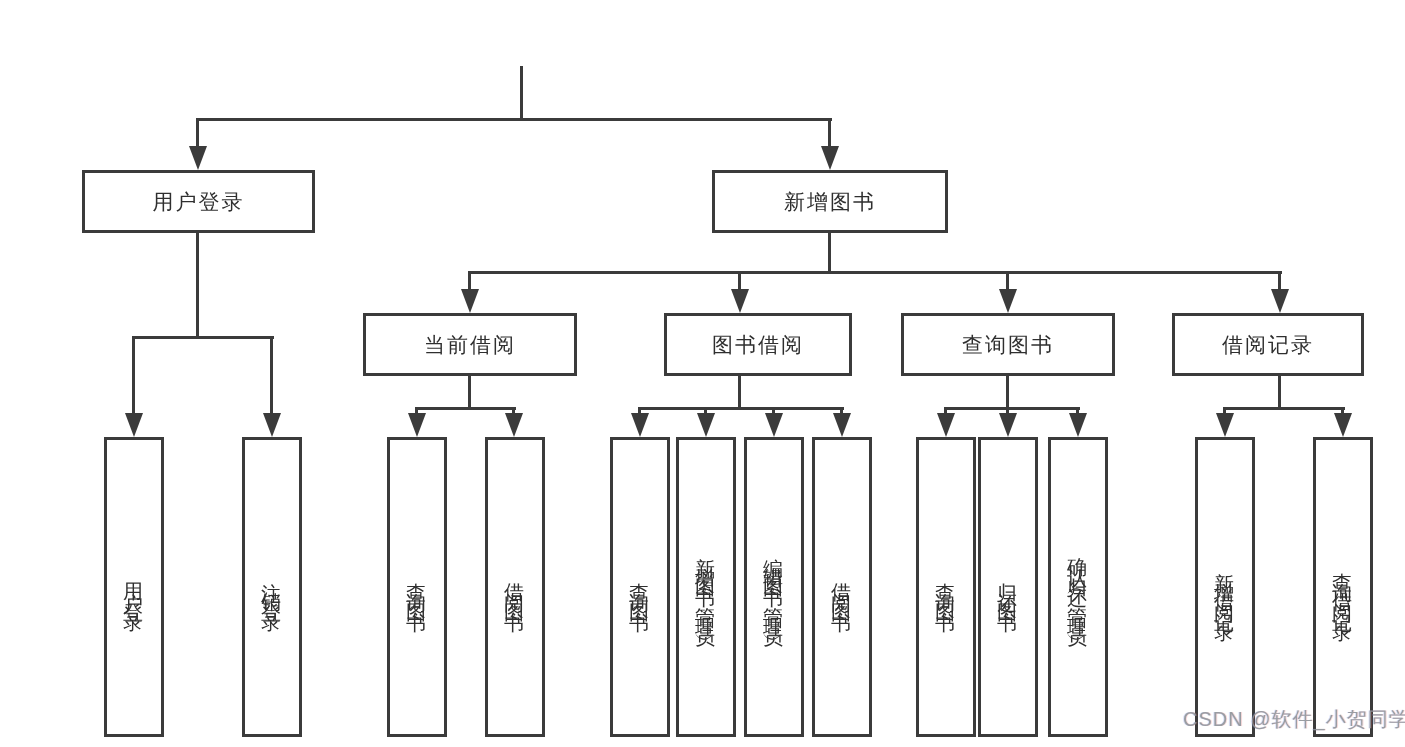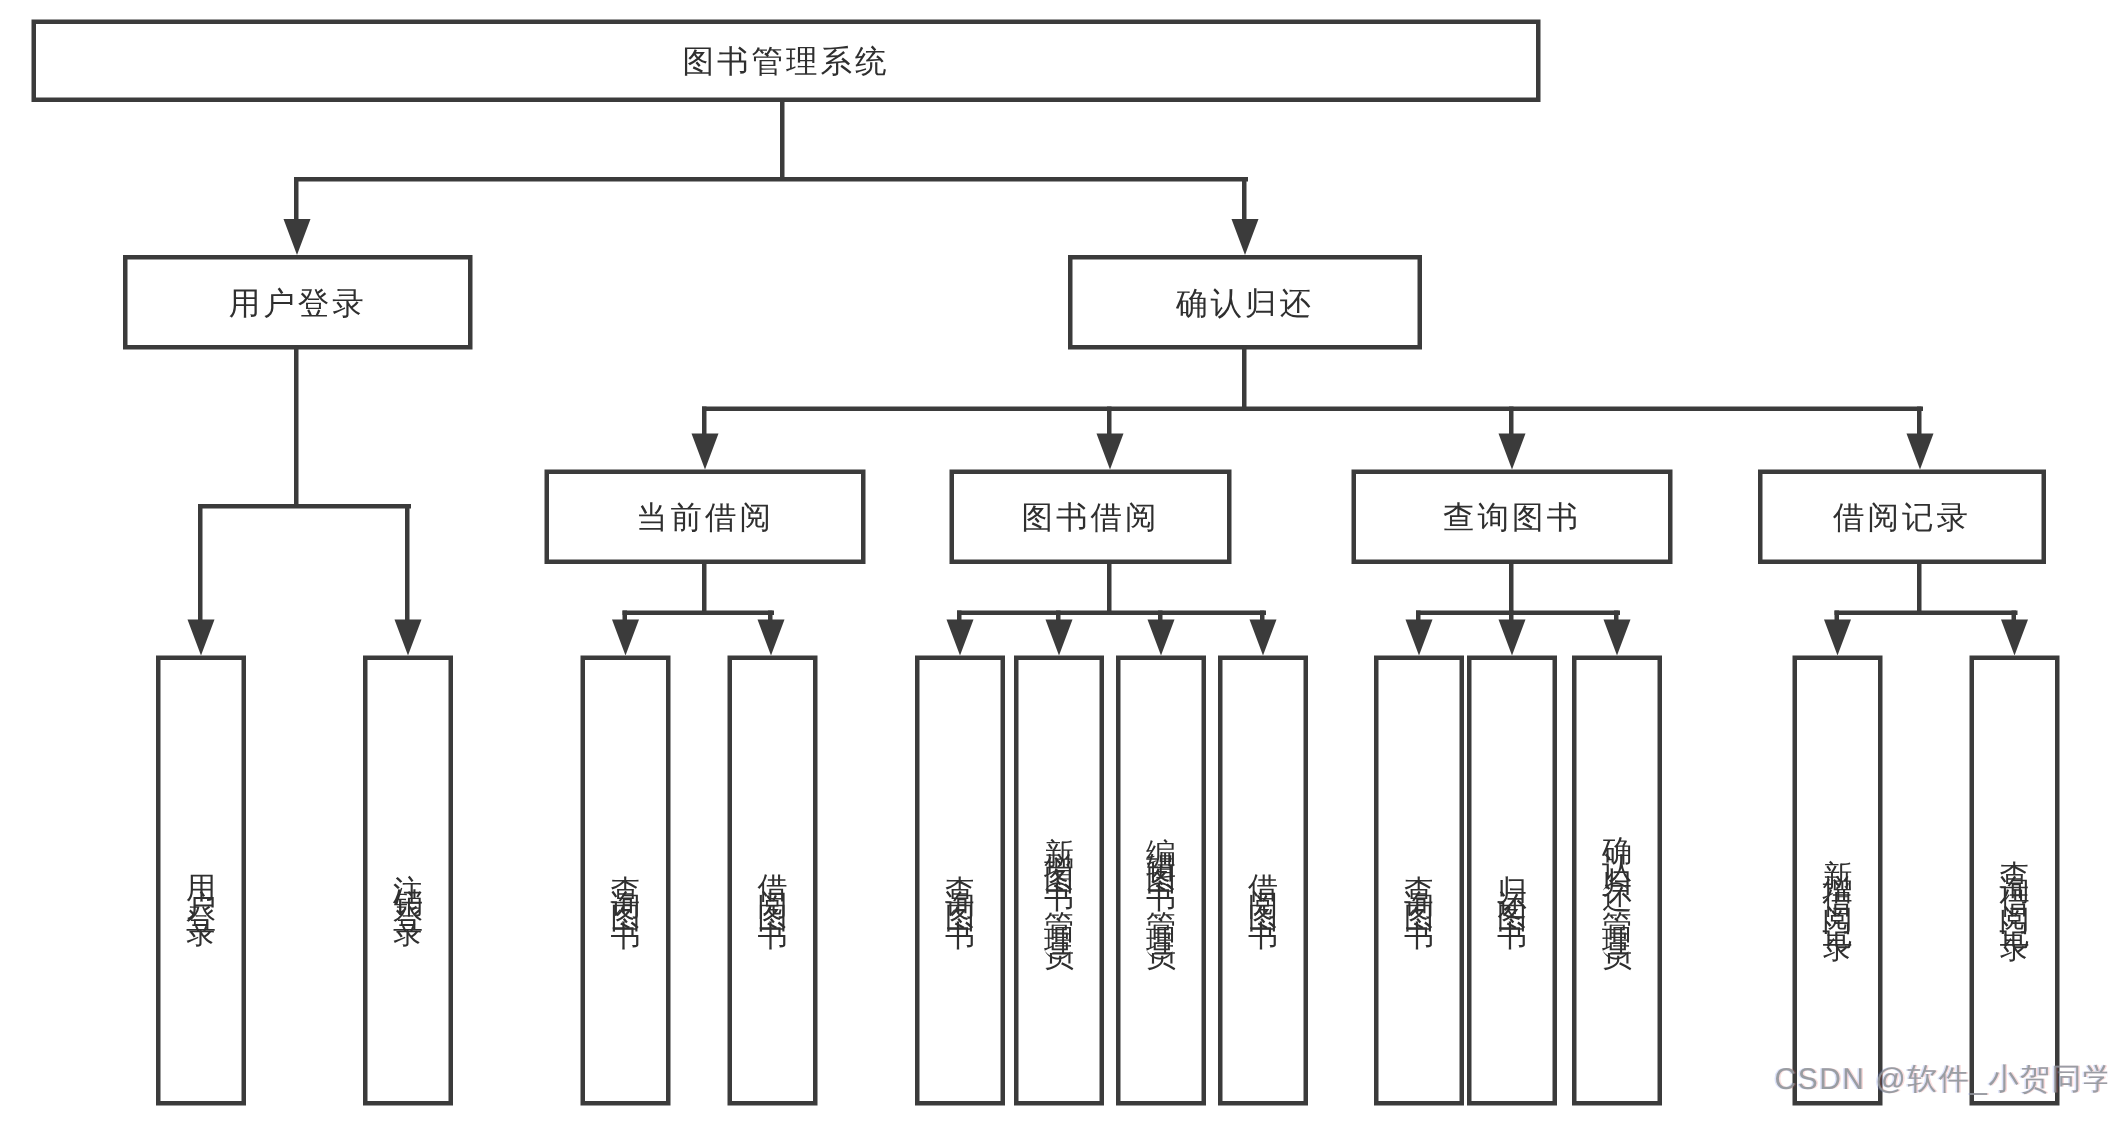--- a/index.html
+++ b/index.html
@@ -36,52 +36,51 @@
     font-size:20px;letter-spacing:1px;color:var(--watermark);opacity:.9;
     text-shadow:1px 0 0 rgba(233,102,102,.25),-1px 0 0 rgba(102,128,233,.25);
     white-space:nowrap;
   }
 </style>
 </head>
 <body>
 
 <div class="stage">
 
-  <div class="box" style="left:21px;top:13px;width:1006px;height:55px">图书管理系统</div>
 
   <div class="vl" style="left:520px;top:66px;height:54px"></div>
   <div class="hl" style="left:196px;top:118px;width:636px"></div>
   <div class="vl" style="left:196px;top:118px;height:34px"></div>
   <div class="ah" style="left:189px;top:146px"></div>
   <div class="vl" style="left:828px;top:118px;height:34px"></div>
   <div class="ah" style="left:821px;top:146px"></div>
 
   <div class="box" style="left:82px;top:170px;width:233px;height:63px">用户登录</div>
-  <div class="box" style="left:712px;top:170px;width:236px;height:63px">确认归还</div>
+  <div class="box" style="left:712px;top:170px;width:236px;height:63px">新增图书</div>
 
   <div class="vl" style="left:196px;top:231px;height:107px"></div>
   <div class="hl" style="left:132px;top:336px;width:142px"></div>
   <div class="vl" style="left:132px;top:336px;height:79px"></div>
   <div class="ah" style="left:125px;top:413px"></div>
   <div class="vl" style="left:270px;top:336px;height:79px"></div>
   <div class="ah" style="left:263px;top:413px"></div>
 
   <div class="vl" style="left:828px;top:231px;height:42px"></div>
   <div class="hl" style="left:468px;top:271px;width:814px"></div>
   <div class="vl" style="left:468px;top:271px;height:20px"></div>
   <div class="ah" style="left:461px;top:289px"></div>
   <div class="vl" style="left:738px;top:271px;height:20px"></div>
   <div class="ah" style="left:731px;top:289px"></div>
   <div class="vl" style="left:1006px;top:271px;height:20px"></div>
   <div class="ah" style="left:999px;top:289px"></div>
   <div class="vl" style="left:1278px;top:271px;height:20px"></div>
   <div class="ah" style="left:1271px;top:289px"></div>
 
   <div class="box" style="left:363px;top:313px;width:214px;height:63px">当前借阅</div>
-  <div class="box" style="left:633px;top:313px;width:188px;height:63px">图书借阅</div>
+  <div class="box" style="left:664px;top:313px;width:188px;height:63px">图书借阅</div>
   <div class="box" style="left:901px;top:313px;width:214px;height:63px">查询图书</div>
   <div class="box" style="left:1172px;top:313px;width:192px;height:63px">借阅记录</div>
 
   <div class="vl" style="left:468px;top:374px;height:35px"></div>
   <div class="hl" style="left:415px;top:407px;width:101px"></div>
   <div class="vl" style="left:415px;top:407px;height:8px"></div>
   <div class="ah" style="left:408px;top:413px"></div>
   <div class="vl" style="left:512px;top:407px;height:8px"></div>
   <div class="ah" style="left:505px;top:413px"></div>
 

